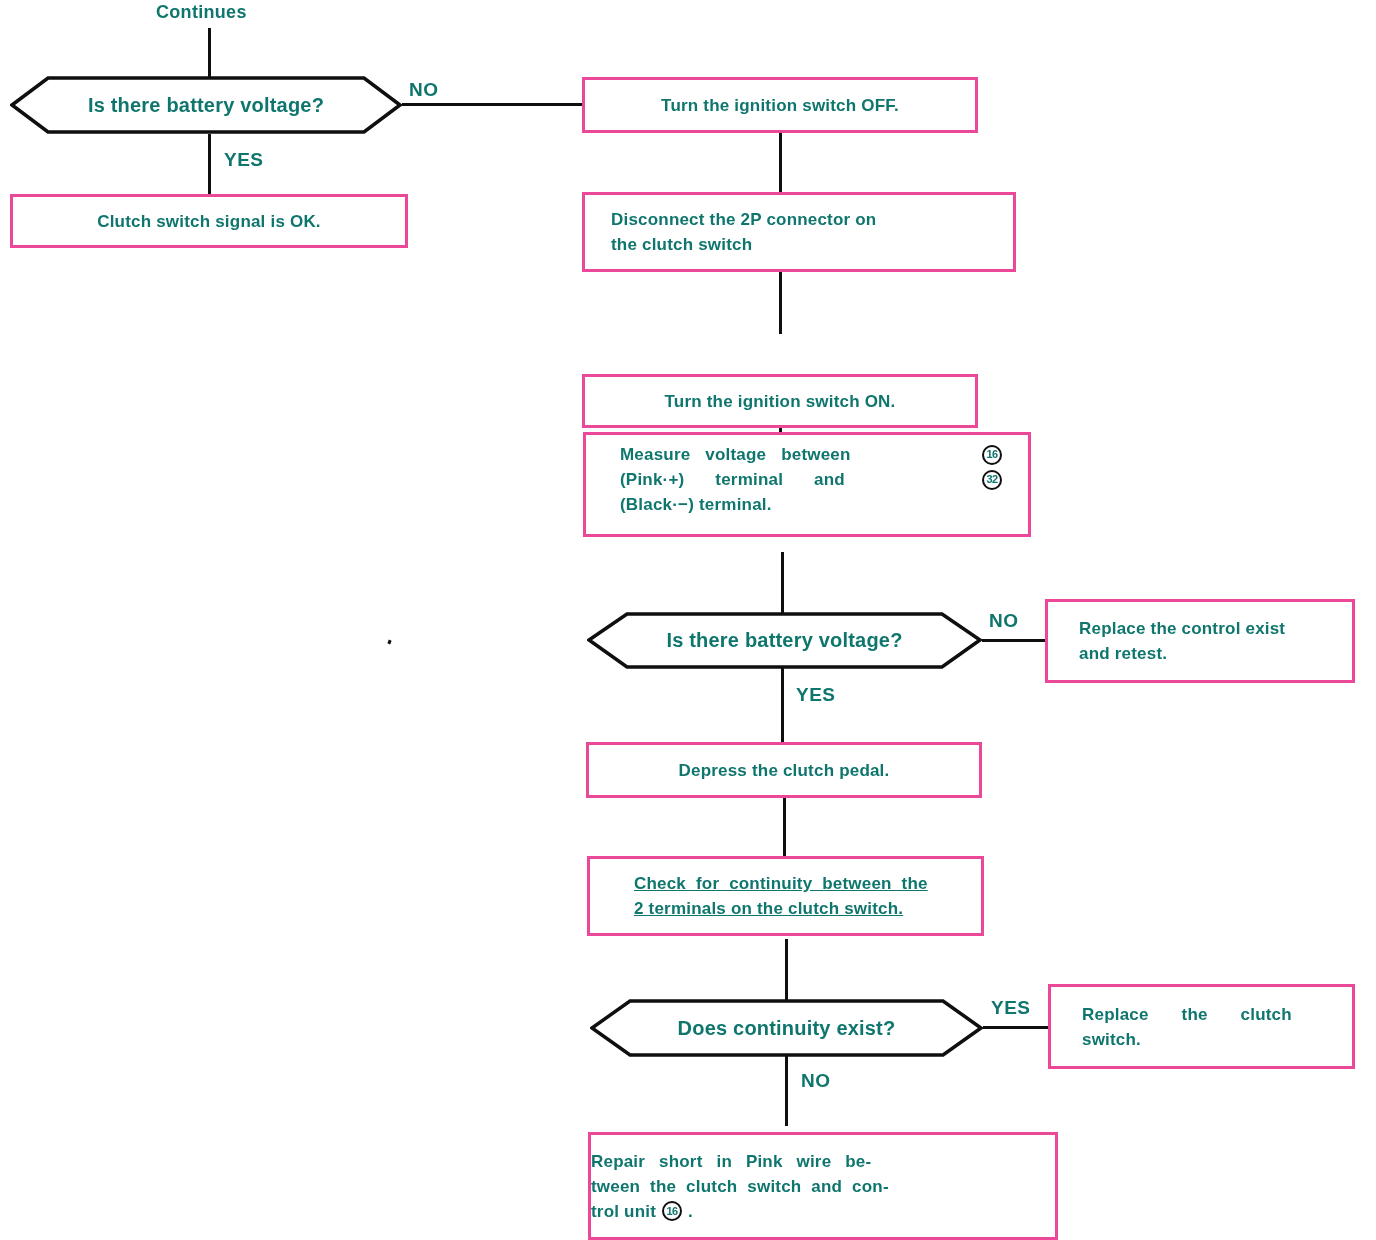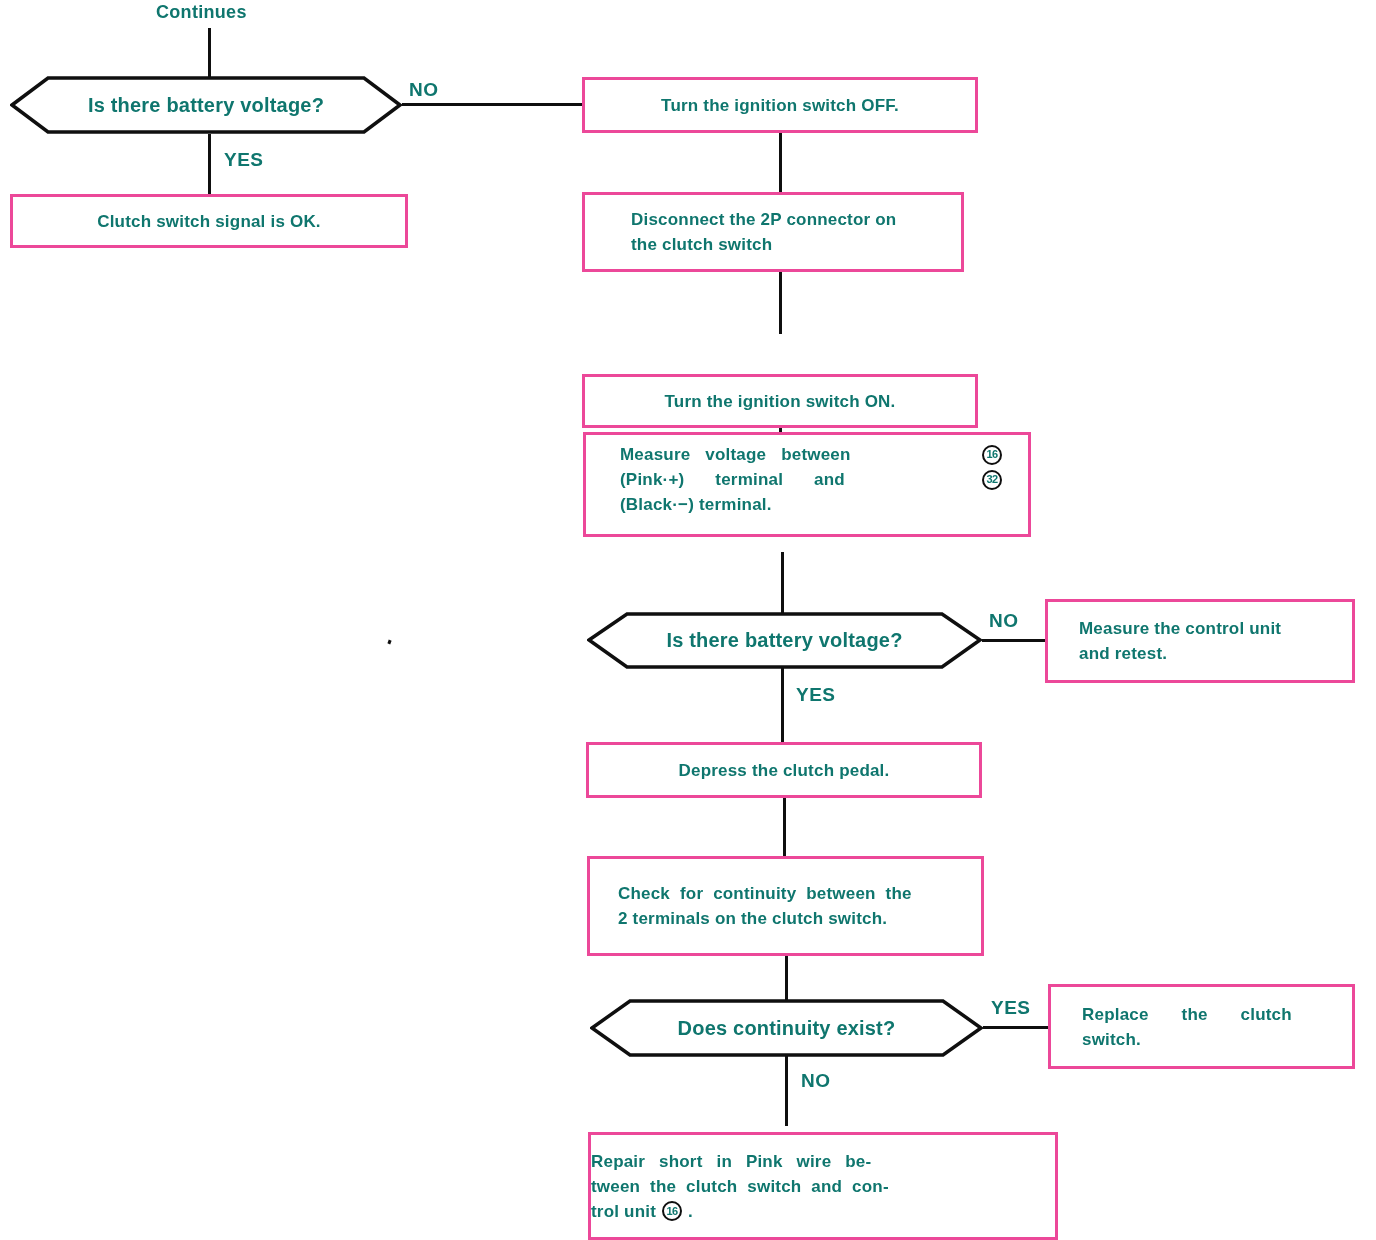--- a/index.html
+++ b/index.html
@@ -108,21 +108,21 @@
   <div class="edge-label" style="left:224px;top:149px;">YES</div>
 
   <div class="node center" style="left:10px;top:194px;width:398px;height:54px;">
     <span>Clutch switch signal is OK.</span>
   </div>
 
   <div class="node center" style="left:582px;top:77px;width:396px;height:56px;">
     <span>Turn the ignition switch OFF.</span>
   </div>
 
-  <div class="node left" style="left:582px;top:192px;width:382px;height:80px;padding-left:46px;">
+  <div class="node left" style="left:582px;top:192px;width:434px;height:80px;padding-left:26px;">
     <span>Disconnect the 2P connector on</span>
     <span>the clutch switch</span>
   </div>
 
   <div class="node center" style="left:582px;top:334px;width:396px;height:54px;margin-top:40px;">
     <span>Turn the ignition switch ON.</span>
   </div>
 
   <div class="node left" style="left:583px;top:432px;width:448px;height:105px;padding:0 26px 10px 34px;">
     <div class="row">
@@ -141,29 +141,29 @@
   <div class="hex" style="left:587px;top:612px;width:395px;height:57px;">
     <svg viewBox="0 0 395 57" preserveAspectRatio="none">
       <polygon points="2,28 40,2 355,2 393,28 355,55 40,55" fill="#ffffff" stroke="#0f0f0f" stroke-width="3.5"></polygon>
     </svg>
     <span class="hex-label">Is there battery voltage?</span>
   </div>
   <div class="edge-label" style="left:989px;top:610px;">NO</div>
   <div class="edge-label" style="left:796px;top:684px;">YES</div>
 
   <div class="node left" style="left:1045px;top:599px;width:310px;height:84px;padding-left:31px;">
-    <span>Measure the control unit</span>
+    <span>Replace the control exist</span>
     <span>and retest.</span>
   </div>
 
   <div class="node center" style="left:586px;top:742px;width:396px;height:56px;">
     <span>Depress the clutch pedal.</span>
   </div>
 
-  <div class="node left" style="left:587px;top:856px;width:397px;height:100px;padding-left:28px;">
+  <div class="node left" style="left:587px;top:856px;width:397px;height:80px;padding-left:44px;text-decoration:underline;">
     <span class="ws4">Check for continuity between the</span>
     <span>2 terminals on the clutch switch.</span>
   </div>
 
   <div class="hex" style="left:590px;top:999px;width:393px;height:58px;">
     <svg viewBox="0 0 393 58" preserveAspectRatio="none">
       <polygon points="2,29 40,2 353,2 391,29 353,56 40,56" fill="#ffffff" stroke="#0f0f0f" stroke-width="3.5"></polygon>
     </svg>
     <span class="hex-label">Does continuity exist?</span>
   </div>

